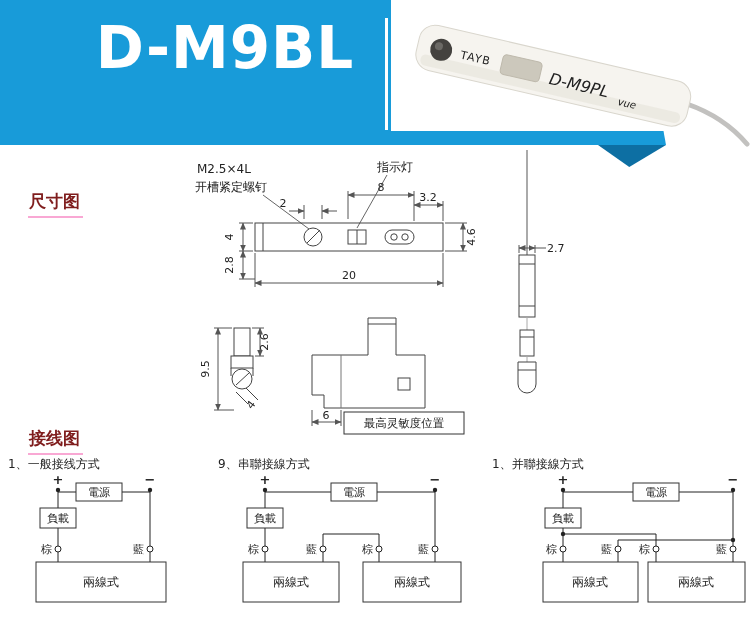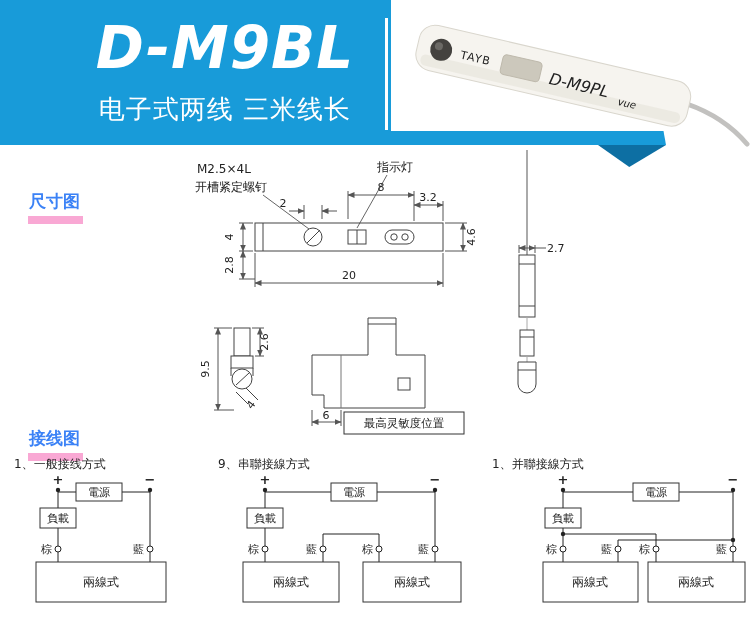--- a/index.html
+++ b/index.html
@@ -8,28 +8,28 @@
   #canvas { position:relative; width:750px; height:620px; background:#fff; overflow:hidden; }
   .abs { position:absolute; }
 
   
   .header-blue { left:0; top:0; width:666px; height:145px; background:#189bd9;
                  clip-path:polygon(0 0,640px 0,666px 145px,0 145px); }
   .photo-white { left:391px; top:0; width:359px; height:131px; background:#ffffff; }
   .fold { left:598px; top:145px; width:68px; height:22px; background:#0d6fa3;
           clip-path:polygon(0 0,100% 0,46% 100%); }
   .title { left:58px; top:14px; width:334px; text-align:center; font-size:58px;
-           font-weight:800; color:#ffffff; letter-spacing:1px;font-style:italic; }
+           font-weight:800; color:#ffffff; letter-spacing:1px; }
   .subtitle { left:58px; top:92px; width:334px; text-align:center; font-size:26px;
               color:#ffffff; letter-spacing:1px; }
   .divider { left:385px; top:18px; width:3px; height:112px; background:#ffffff; }
 
   
-  .section-label { font-size:17px; font-weight:bold; color:#3b82f6;
-                   border-bottom:8px solid #f9a8d4; padding:0 3px 3px 1px; display:inline-block; }
+  .section-label { font-size:17px; font-weight:bold; color:#7f1d1d;
+                   border-bottom:2px solid #f9a8d4; padding:0 3px 3px 1px; display:inline-block; }
 
   .wiring-title { font-size:12px; color:#222; }
 
   svg text { font-family:"DejaVu Sans","Liberation Sans",sans-serif; fill:#222; }
 </style>
 </head>
 <body>
 
 <div id="canvas">
 
@@ -45,21 +45,20 @@
       <circle cx="21" cy="20" r="4" fill="#6b6965"></circle>
       <text x="44" y="27" font-size="11" fill="#7a776f" letter-spacing="1">TAYB</text>
       <rect x="86" y="13" width="40" height="20" rx="4" fill="#ccc8bc" stroke="#beb9ac"></rect>
       <text x="136" y="32" font-size="16" font-style="italic" fill="#b8b4a8">D-M9PL</text>
       <text x="208" y="37" font-size="10" font-style="italic" fill="#c3bfb3">vue</text>
     </g>
   </svg>
 
   <div class="abs fold"></div>
   <div class="abs title">D-M9BL</div>
-  <div class="abs subtitle">电子式两线 三米线长</div>
   <div class="abs divider"></div>
 
   <div class="abs" style="left:28px;top:190px">
     <span class="section-label">尺寸图</span>
   </div>
 
   <svg class="abs" style="left:185px;top:155px" width="300" height="150">
     <defs>
       <marker id="ar-tv" markerWidth="7" markerHeight="6" refX="6.5" refY="3" orient="auto-start-reverse">
         <path d="M0,0 L7,3 L0,6 Z" fill="#555"></path>
@@ -200,21 +199,21 @@
     </g>
     <text x="28" y="107" font-size="11" text-anchor="middle">6</text>
     <rect x="46" y="100" width="120" height="22" stroke="#333" fill="#fff"></rect>
     <text x="106" y="115" font-size="11.5" text-anchor="middle">最高灵敏度位置</text>
   </svg>
 
   <div class="abs" style="left:28px;top:427px">
     <span class="section-label">接线图</span>
   </div>
 
-  <div class="abs wiring-title" style="left:14px;top:456px">1、一般接线方式</div>
+  <div class="abs wiring-title" style="left:8px;top:456px">1、一般接线方式</div>
   <div class="abs wiring-title" style="left:218px;top:456px">9、串聯接線方式</div>
   <div class="abs wiring-title" style="left:492px;top:456px">1、并聯接線方式</div>
 
   <svg class="abs" style="left:8px;top:470px" width="168" height="150">
     <text x="50" y="14" font-size="13" font-weight="bold" text-anchor="middle">+</text>
     <text x="142" y="14" font-size="13" font-weight="bold" text-anchor="middle">−</text>
     <circle cx="50" cy="20" r="2.2" fill="#222"></circle>
     <circle cx="142" cy="20" r="2.2" fill="#222"></circle>
     <g stroke="#222" fill="none">
       <line x1="50" y1="22" x2="68" y2="22"></line>

